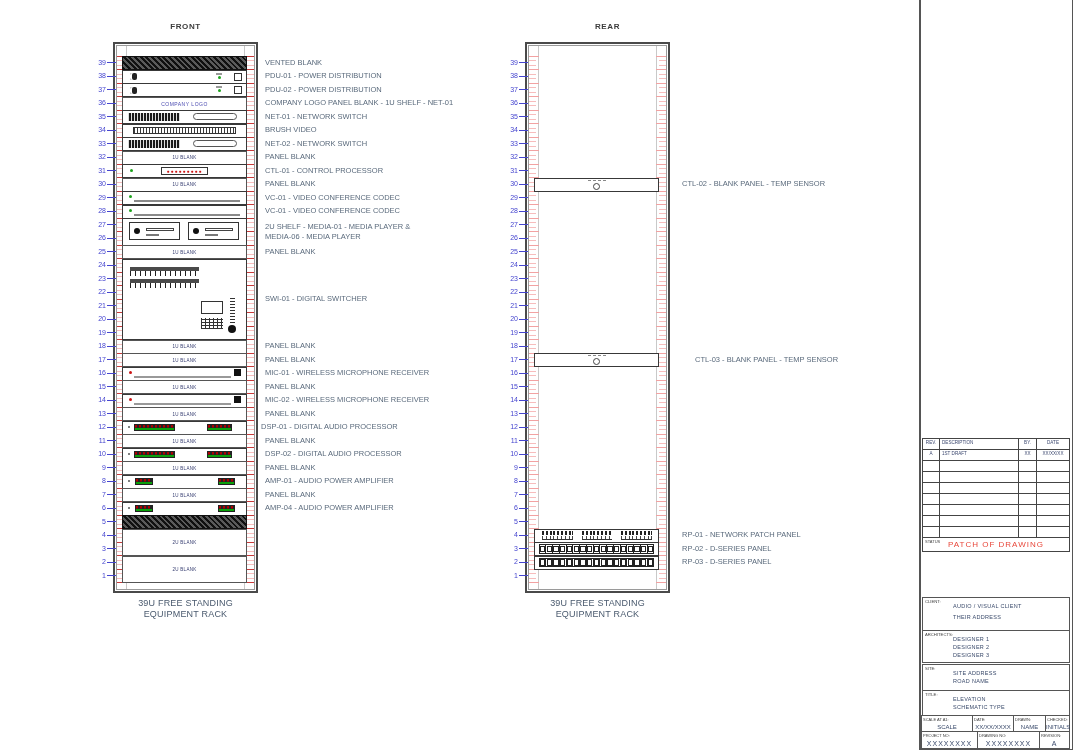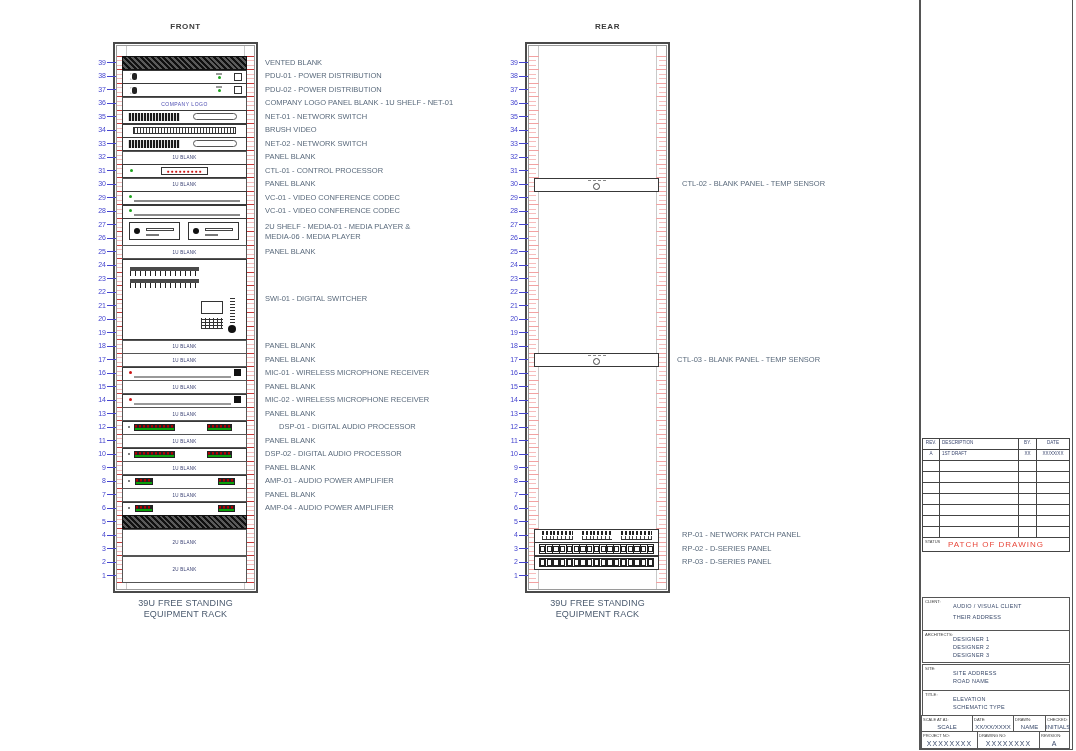--- a/index.html
+++ b/index.html
@@ -530,21 +530,21 @@
         <span class="panel-text">1U BLANK</span>
       </div>
       <div class="eqlabel" style="left: 150px; top: 364.75px;">
         <div>PANEL BLANK</div>
       </div>
       <div class="dev dev-dsp" style="top: 376.5px; height: 14px;">
         <div class="sub" style="left: 4%; top: 40%; width: 2px; height: 2px; background: rgb(85, 85, 85); border-radius: 50%;"></div>
         <div class="sub" style="left: 9%; width: 33%; top: 20%; height: 58%; border: 1px solid rgb(34, 34, 34); background-image: repeating-linear-gradient(90deg, rgb(176, 0, 0) 0px, rgb(176, 0, 0) 2px, rgb(34, 34, 34) 2px, rgb(34, 34, 34) 4px), linear-gradient(rgb(34, 34, 34) 0px, rgb(34, 34, 34) 55%, rgb(10, 160, 10) 55%); background-size: 100% 50%, 100% 100%; background-repeat: no-repeat, no-repeat;"></div>
         <div class="sub" style="left: 68%; width: 21%; top: 20%; height: 58%; border: 1px solid rgb(34, 34, 34); background-image: repeating-linear-gradient(90deg, rgb(176, 0, 0) 0px, rgb(176, 0, 0) 2px, rgb(34, 34, 34) 2px, rgb(34, 34, 34) 4px), linear-gradient(rgb(34, 34, 34) 0px, rgb(34, 34, 34) 55%, rgb(10, 160, 10) 55%); background-size: 100% 50%, 100% 100%; background-repeat: no-repeat, no-repeat;"></div>
       </div>
-      <div class="eqlabel" style="left: 164px; top: 378.25px;">
+      <div class="eqlabel" style="left: 146px; top: 378.25px;">
         <div>DSP-01 - DIGITAL AUDIO PROCESSOR</div>
       </div>
       <div class="dev dev-blank" style="top: 390px; height: 14px;">
         <span class="panel-text">1U BLANK</span>
       </div>
       <div class="eqlabel" style="left: 150px; top: 391.75px;">
         <div>PANEL BLANK</div>
       </div>
       <div class="dev dev-dsp" style="top: 403.5px; height: 14px;">
         <div class="sub" style="left: 4%; top: 40%; width: 2px; height: 2px; background: rgb(85, 85, 85); border-radius: 50%;"></div>
@@ -911,21 +911,21 @@
         <div class="sub" style="left: calc(50% - 9px); top: 12%; width: 18px; height: 1px; border-top: 1px dashed rgb(136, 136, 136);"></div>
         <div class="sub" style="left: calc(50% - 4px); top: 34%; width: 7px; height: 7px; border: 1px solid rgb(68, 68, 68); border-radius: 50%; background: rgb(255, 255, 255);"></div>
       </div>
       <div class="eqlabel" style="left: 155px; top: 135.25px;">
         <div>CTL-02 - BLANK PANEL - TEMP SENSOR</div>
       </div>
       <div class="dev dev-ctl_temp" style="top: 309px; height: 14px;">
         <div class="sub" style="left: calc(50% - 9px); top: 12%; width: 18px; height: 1px; border-top: 1px dashed rgb(136, 136, 136);"></div>
         <div class="sub" style="left: calc(50% - 4px); top: 34%; width: 7px; height: 7px; border: 1px solid rgb(68, 68, 68); border-radius: 50%; background: rgb(255, 255, 255);"></div>
       </div>
-      <div class="eqlabel" style="left: 150px; top: 310.75px;">
+      <div class="eqlabel" style="left: 168px; top: 310.75px;">
         <div>CTL-03 - BLANK PANEL - TEMP SENSOR</div>
       </div>
       <div class="dev dev-patch" style="top: 484.5px; height: 14px;">
         <div class="sub" style="left: 6%; width: 25%; top: 14%; height: 72%;">
           <div class="sub" style="left: 0px; right: 0px; top: 0px; height: 42%; background-image: repeating-linear-gradient(90deg, rgb(34, 34, 34) 0px, rgb(34, 34, 34) 2px, transparent 2px, transparent 3.8px);"></div>
           <div class="sub" style="left: 0px; right: 0px; bottom: 0px; height: 46%; border-bottom: 1px solid rgb(51, 51, 51); background-image: repeating-linear-gradient(90deg, rgb(68, 68, 68) 0px, rgb(68, 68, 68) 1px, transparent 1px, transparent 3.8px);"></div>
         </div>
         <div class="sub" style="left: 38%; width: 25%; top: 14%; height: 72%;">
           <div class="sub" style="left: 0px; right: 0px; top: 0px; height: 42%; background-image: repeating-linear-gradient(90deg, rgb(34, 34, 34) 0px, rgb(34, 34, 34) 2px, transparent 2px, transparent 3.8px);"></div>
           <div class="sub" style="left: 0px; right: 0px; bottom: 0px; height: 46%; border-bottom: 1px solid rgb(51, 51, 51); background-image: repeating-linear-gradient(90deg, rgb(68, 68, 68) 0px, rgb(68, 68, 68) 1px, transparent 1px, transparent 3.8px);"></div>

